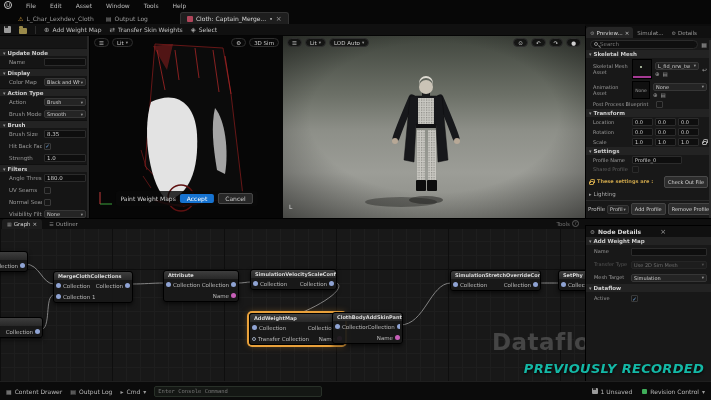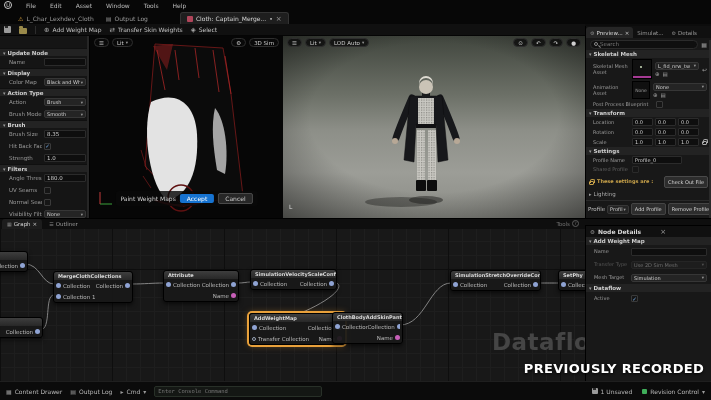--- a/index.html
+++ b/index.html
@@ -135,21 +135,21 @@
   .ndfield{flex:1;height:8px;background:#0e0e0e;border:1px solid #2b2b2b;border-radius:1px;}
 
   
   .statusbar{left:0;top:381px;width:711px;height:19px;background:#0b0b0b;border-top:1px solid #1f1f1f;display:flex;align-items:center;gap:8px;padding:0 6px;}
   .sbtn{display:flex;align-items:center;gap:3px;font-size:6px;color:#b8b8b8;}
   .sbtn .ticn{font-size:6px;color:#9a9a9a;}
   .console{width:168px;height:11px;background:#141714;border:1px solid #283028;border-radius:2px;display:flex;align-items:center;padding:0 3px;}
   .console input{background:transparent;border:none;outline:none;width:100%;color:#7c917c;font-size:5.5px;font-family:"DejaVu Sans Mono",monospace;}
   .sright{margin-left:auto;display:flex;align-items:center;gap:10px;}
   .gdot{width:5px;height:5px;border-radius:1px;background:#3fae5a;display:inline-block;}
-  .recorded{position:absolute;right:7px;top:361px;font-size:13px;font-weight:bold;color:#ffffff;letter-spacing:.3px;text-shadow:0 1px 3px rgba(0,0,0,.9);z-index:8;}
+  .recorded{position:absolute;right:7px;top:361px;font-size:13px;font-weight:bold;color:#14b8a6;letter-spacing:.3px;text-shadow:0 1px 3px rgba(0,0,0,.9);z-index:8;font-style:italic;}
 </style>
 </head>
 <body>
 
 <div class="root">
 
   <div class="menubar panel">
     <span class="uelogo">U</span>
     <span class="menuitem">File</span>
     <span class="menuitem">Edit</span>

